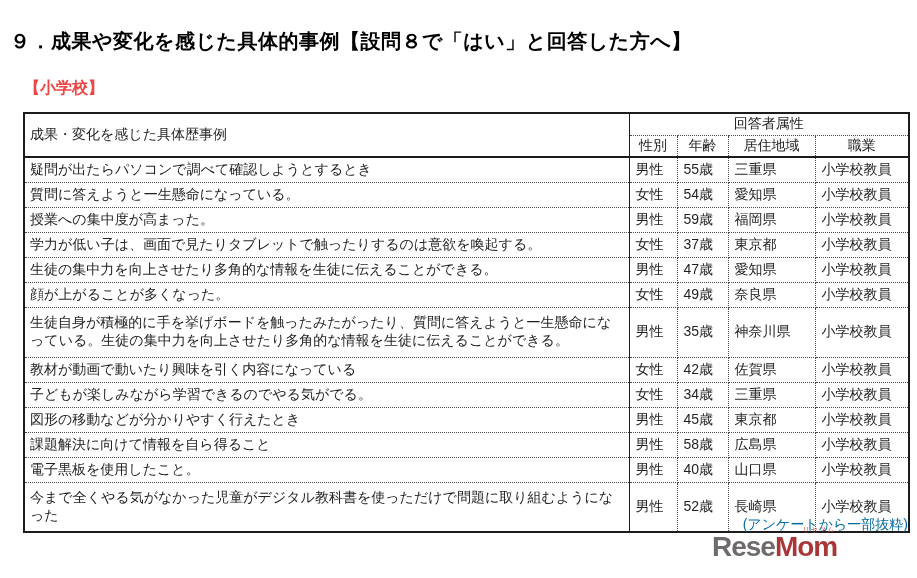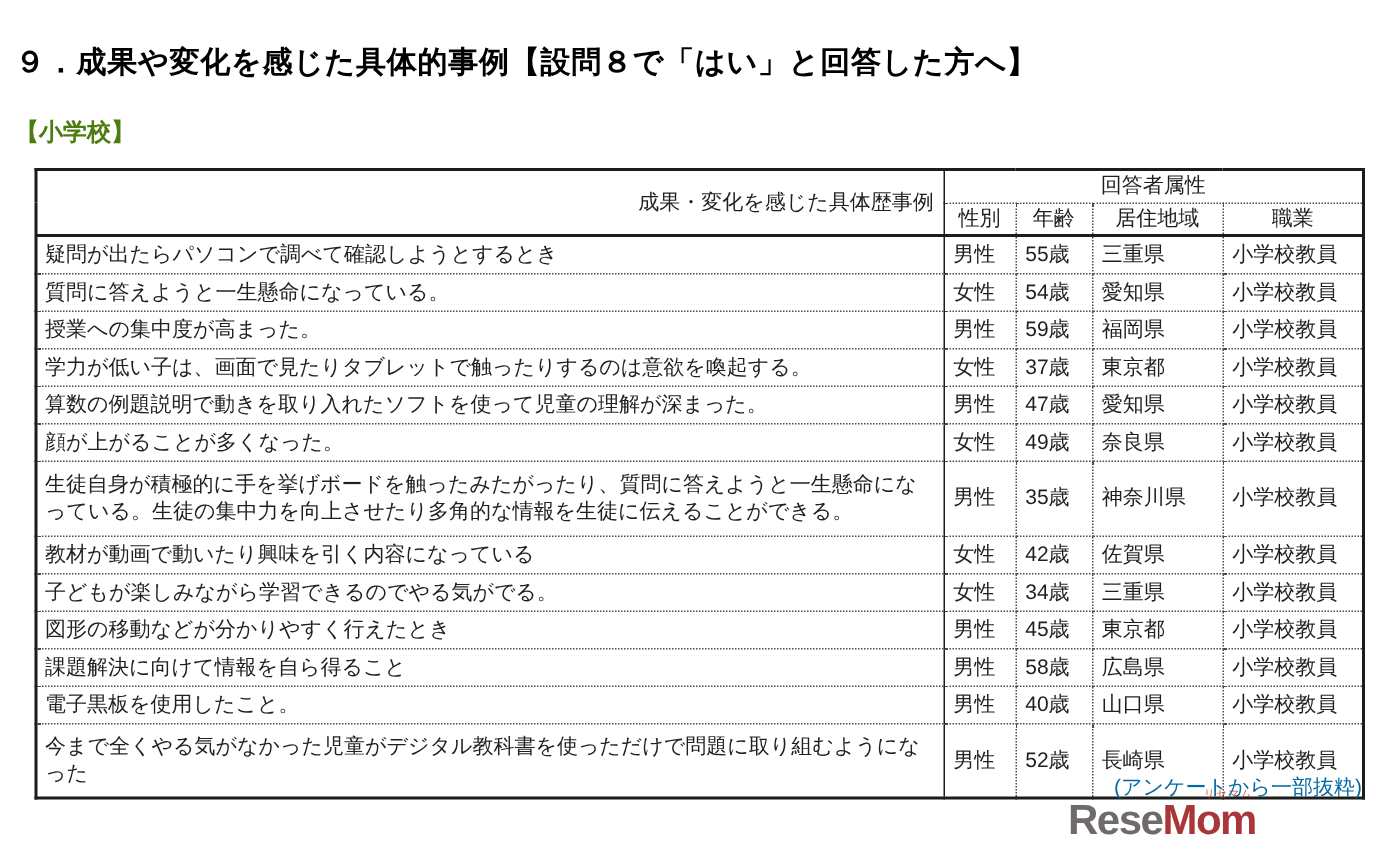--- a/index.html
+++ b/index.html
@@ -10,22 +10,22 @@
     overflow: hidden;
     font-family: "Liberation Sans", "DejaVu Sans", sans-serif;
     color: #1f1f1f;
   }
   .page-title {
     position: absolute; left: 10px; top: 28px;
     font-size: 20px; font-weight: bold; color: #000;
     letter-spacing: 0.5px;
   }
   .section-label {
-    position: absolute; left: 10px; top: 78px;
-    font-size: 16px; font-weight: bold; color: #4d7c0f;
+    position: absolute; left: 24px; top: 78px;
+    font-size: 16px; font-weight: bold; color: #ef4444;
   }
   table.results {
     position: absolute; left: 23px; top: 112px;
     width: 885px;
     border-collapse: collapse;
     table-layout: fixed;
     border: 2px solid #1c1c1c;
     font-size: 14px;
   }
   table.results th, table.results td {
@@ -82,21 +82,21 @@
 <table class="results">
   <colgroup>
     <col style="width:605px">
     <col style="width:48px">
     <col style="width:51px">
     <col style="width:87px">
     <col style="width:94px">
   </colgroup>
   <thead>
     <tr class="group-row">
-      <th class="desc-col" rowspan="2" style="text-align:right;">成果・変化を感じた具体歴事例</th>
+      <th class="desc-col" rowspan="2" style="text-align:left;">成果・変化を感じた具体歴事例</th>
       <th colspan="4">回答者属性</th>
     </tr>
     <tr class="attr-names">
       <th>性別</th>
       <th>年齢</th>
       <th>居住地域</th>
       <th>職業</th>
     </tr>
   </thead>
   <tbody>
@@ -122,21 +122,21 @@
       <td class="attr">小学校教員</td>
     </tr>
     <tr>
       <td class="desc-col">学力が低い子は、画面で見たりタブレットで触ったりするのは意欲を喚起する。</td>
       <td class="attr">女性</td>
       <td class="attr">37歳</td>
       <td class="attr">東京都</td>
       <td class="attr">小学校教員</td>
     </tr>
     <tr>
-      <td class="desc-col">算数の例題説明で動きを取り入れたソフトを使って児童の理解が深まった。</td>
+      <td class="desc-col">生徒の集中力を向上させたり多角的な情報を生徒に伝えることができる。</td>
       <td class="attr">男性</td>
       <td class="attr">47歳</td>
       <td class="attr">愛知県</td>
       <td class="attr">小学校教員</td>
     </tr>
     <tr>
       <td class="desc-col">顔が上がることが多くなった。</td>
       <td class="attr">女性</td>
       <td class="attr">49歳</td>
       <td class="attr">奈良県</td>

